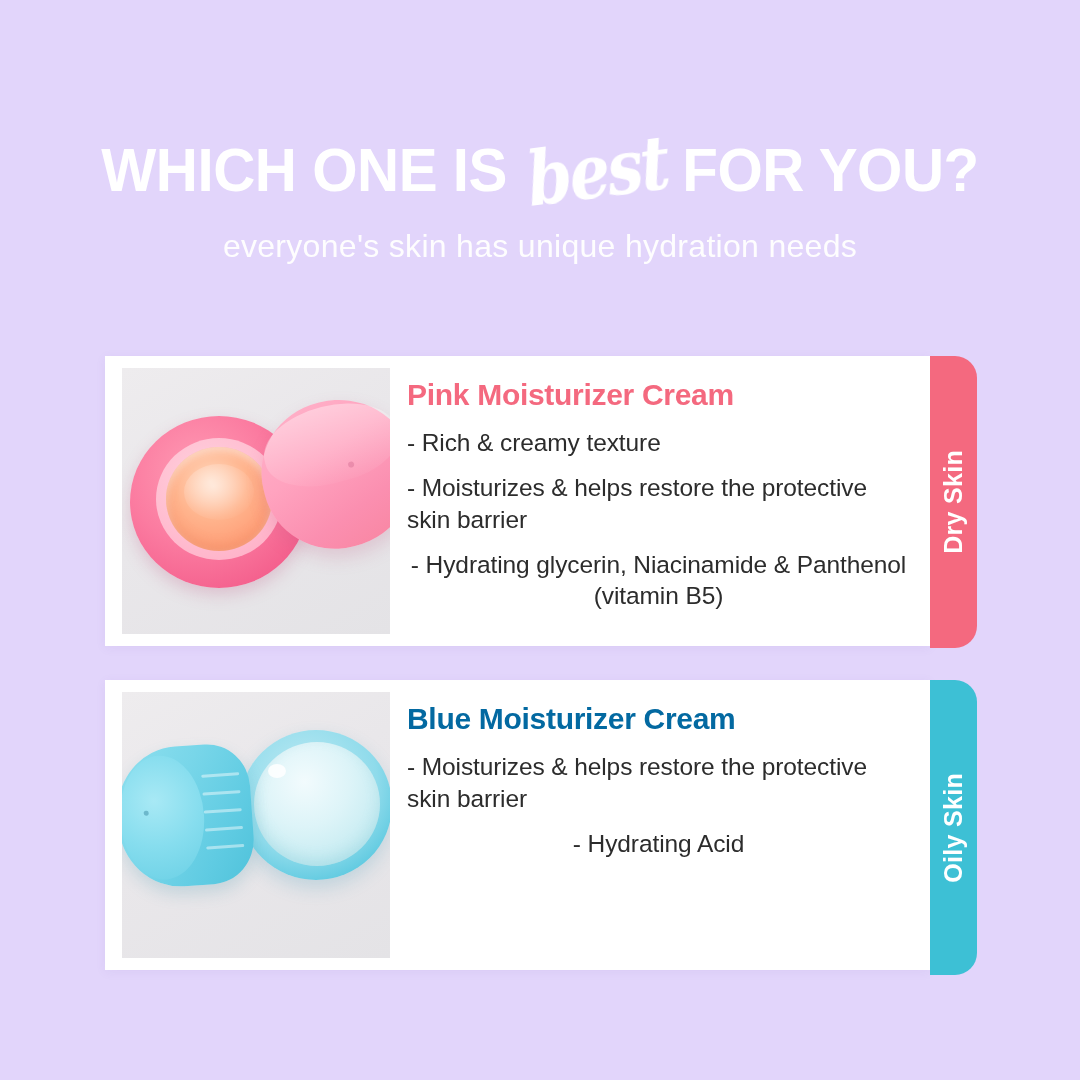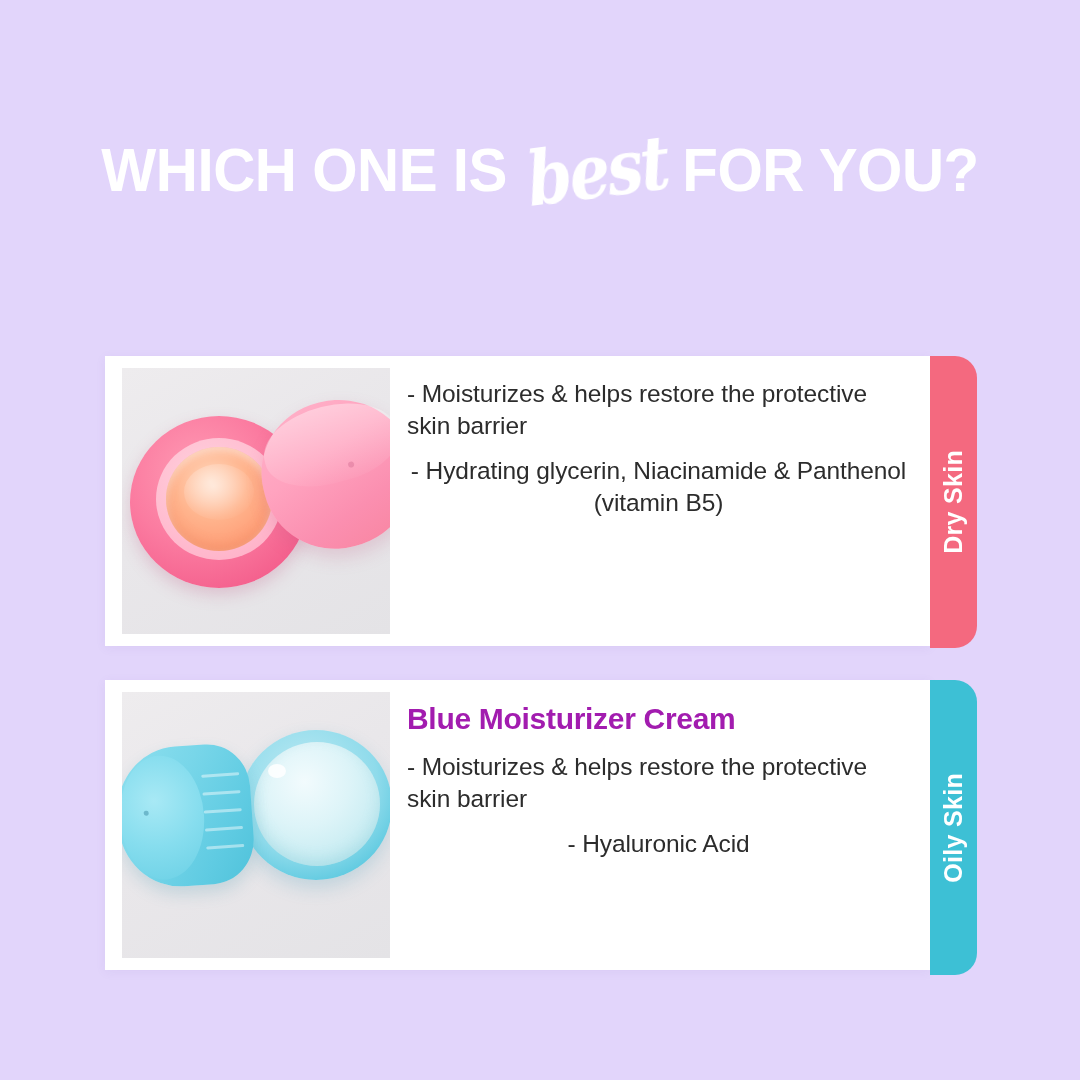--- a/index.html
+++ b/index.html
@@ -91,21 +91,21 @@
 
   .card-title {
     font-size:30px;
     font-weight:bold;
     letter-spacing:-0.3px;
     line-height:1.1;
     margin-bottom:16px;
     white-space:nowrap;
   }
   .card.pink .card-title { color:#f4697f; }
-  .card.blue  .card-title { color:#a21caf; }
+  .card.blue  .card-title { color:#0369a1; }
 
   .bullets { list-style:none; }
   .bullets li {
     color:#2c2c2c;
     font-size:24.5px;
     line-height:1.30;
     margin-bottom:13px;
     letter-spacing:-0.1px;
   }
   .bullets li:last-child { margin-bottom:0;text-align:center; }
@@ -226,39 +226,42 @@
     background:rgba(255,255,255,0.85);
   }
 </style>
 </head>
 <body>
 
 <div id="poster">
 
   <div class="header">
     <span class="headline"><span class="seg">WHICH ONE IS</span><span class="script">best</span><span class="seg">FOR YOU?</span></span>
+    <span class="subtitle">everyone's skin has unique hydration needs</span>
   </div>
 
   <div class="card pink">
     <div class="thumb-wrap">
       <div class="thumb">
         <div class="photo-bg"></div>
         <div class="pk-base"></div>
         <div class="pk-inner"></div>
         <div class="pk-cream"></div>
         <div class="pk-swirl"></div>
         <div class="pk-lid">
           <div class="pk-lid-top"></div>
           <div class="pk-lid-dot"></div>
         </div>
       </div>
     </div>
 
     <div class="card-body">
+      <div class="card-title">Pink Moisturizer Cream</div>
       <ul class="bullets">
+        <li>- Rich &amp; creamy texture</li>
         <li>- Moisturizes &amp; helps restore the protective skin barrier</li>
         <li>- Hydrating glycerin, Niacinamide &amp; Panthenol (vitamin B5)</li>
       </ul>
     </div>
   </div>
 
   <div class="tab pink">
     <span class="tab-label">Dry Skin</span>
   </div>
 
@@ -279,21 +282,21 @@
           <div class="bl-ridge" style="top:84px;"></div>
           <div class="bl-ridge" style="top:102px;"></div>
         </div>
       </div>
     </div>
 
     <div class="card-body">
       <div class="card-title">Blue Moisturizer Cream</div>
       <ul class="bullets">
         <li>- Moisturizes &amp; helps restore the protective skin barrier</li>
-        <li>- Hyaluronic Acid</li>
+        <li>- Hydrating Acid</li>
       </ul>
     </div>
   </div>
 
   <div class="tab blue">
     <span class="tab-label">Oily Skin</span>
   </div>
 
 </div>
 

